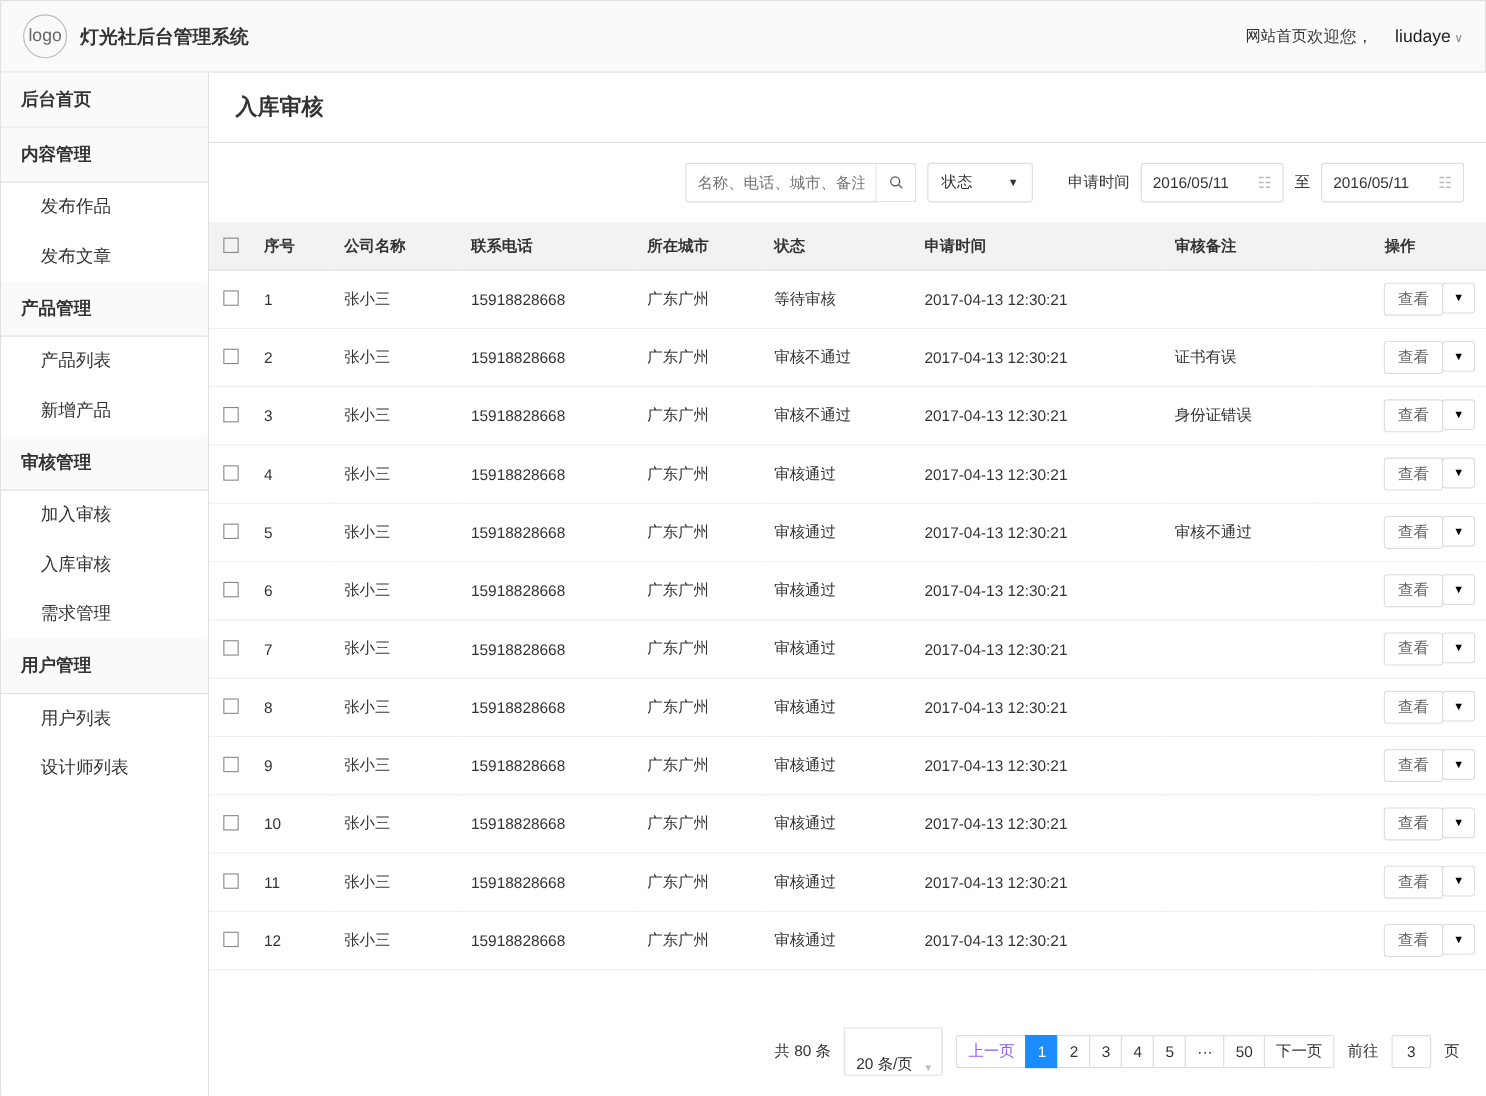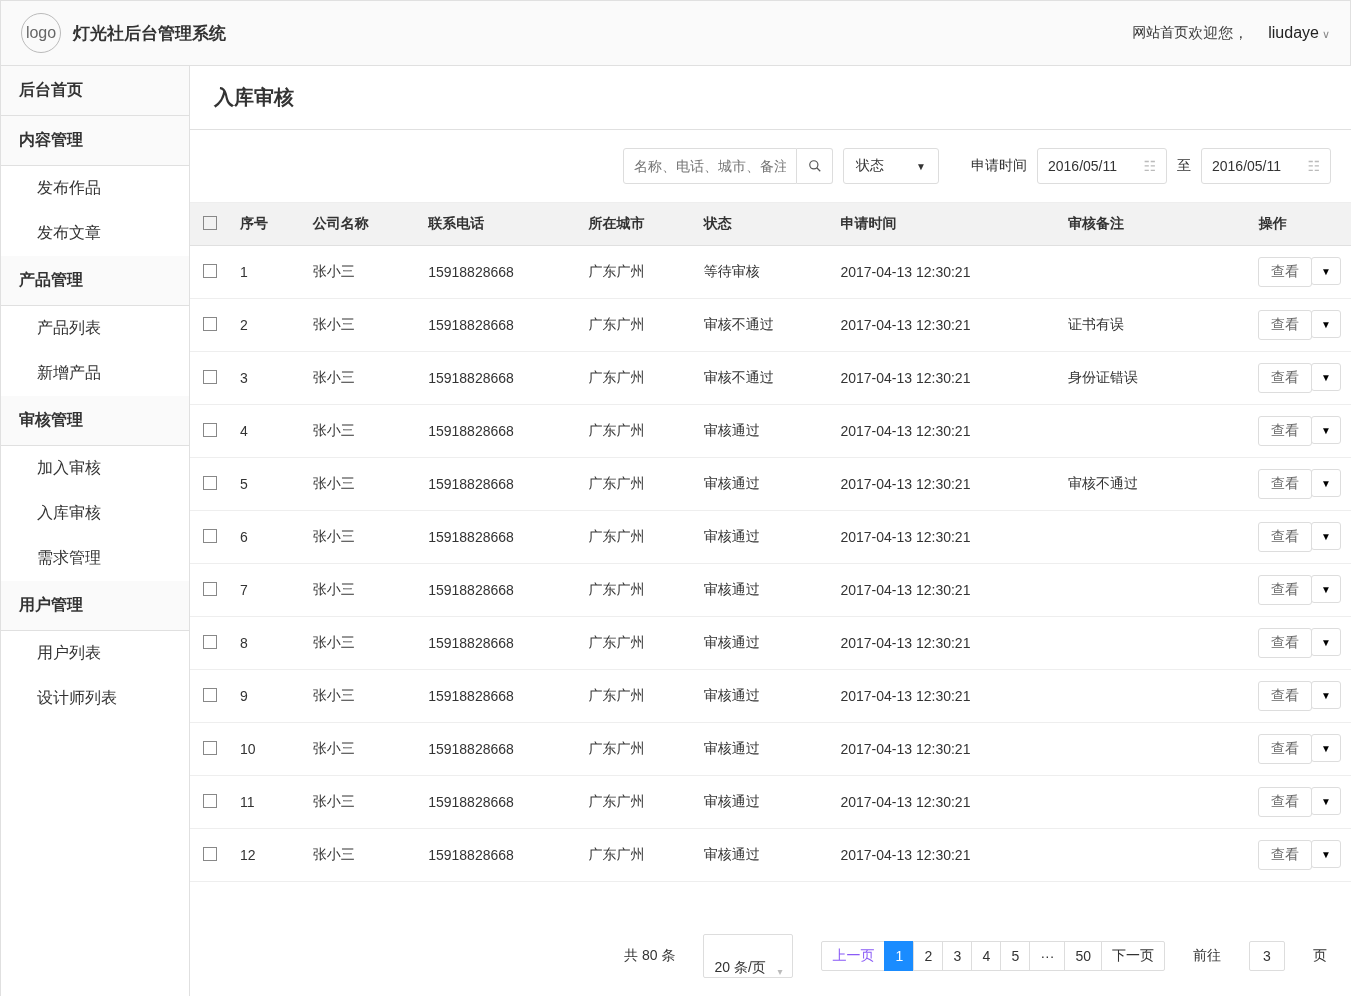--- a/index.html
+++ b/index.html
@@ -27,21 +27,21 @@
 .cal-icon{color:#bbb;font-size:14px}
 .tri{font-size:10px}
 .table-wrap{padding:0}
 table{width:100%;border-collapse:collapse}
 thead th{background:#f2f2f2;font-weight:600;text-align:left;padding:12px 10px;font-size:14px;border-bottom:1px solid #e0e0e0}
 tbody td{padding:11px 10px;font-size:14px;border-bottom:1px solid #eee;vertical-align:middle}
 .cb{width:14px;height:14px;border:1px solid #888;display:inline-block}
 .btn{border:1px solid #ddd;background:#fff;border-radius:3px;height:30px;padding:0 12px;font-size:14px;color:#666;cursor:pointer}
 .btn-sm{height:28px;width:30px;padding:0;display:inline-flex;align-items:center;justify-content:center;border:1px solid #ddd;border-radius:3px;background:#fff;cursor:pointer;margin-left:-1px}
 .actions{display:flex;justify-content:flex-end;gap:0}
-.pager{display:flex;align-items:center;justify-content:flex-end;gap:28px;padding:18px 24px;font-size:14px;color:#333;margin-top:auto}
+.pager{display:flex;align-items:center;justify-content:flex-end;gap:12px;padding:18px 24px;font-size:14px;color:#333;margin-top:auto}
 .pg-btn{height:30px;min-width:30px;padding:0 10px;border:1px solid #ddd;border-radius:2px;background:#fff;display:flex;align-items:center;justify-content:center;cursor:pointer;font-size:14px;color:#333}
 .pg-btn.active{background:#1a8cff;border-color:#1a8cff;color:#fff}
 .pg-btn.disabled{color:#8b5cf6;cursor:default}
 .pg-group{display:flex;gap:0}
 .pg-group .pg-btn{border-radius:0;margin-left:-1px}
 .pg-group .pg-btn:first-child{border-radius:2px 0 0 2px;margin-left:0}
 .pg-group .pg-btn:last-child{border-radius:0 2px 2px 0}
 .pg-sel{height:44px;border:1px solid #ddd;border-radius:2px;padding:0 10px;display:flex;align-items:flex-end;justify-content:space-between;width:90px;cursor:pointer;background:#fff;color:#333}
 th.center,td.center{text-align:center}
 </style>

